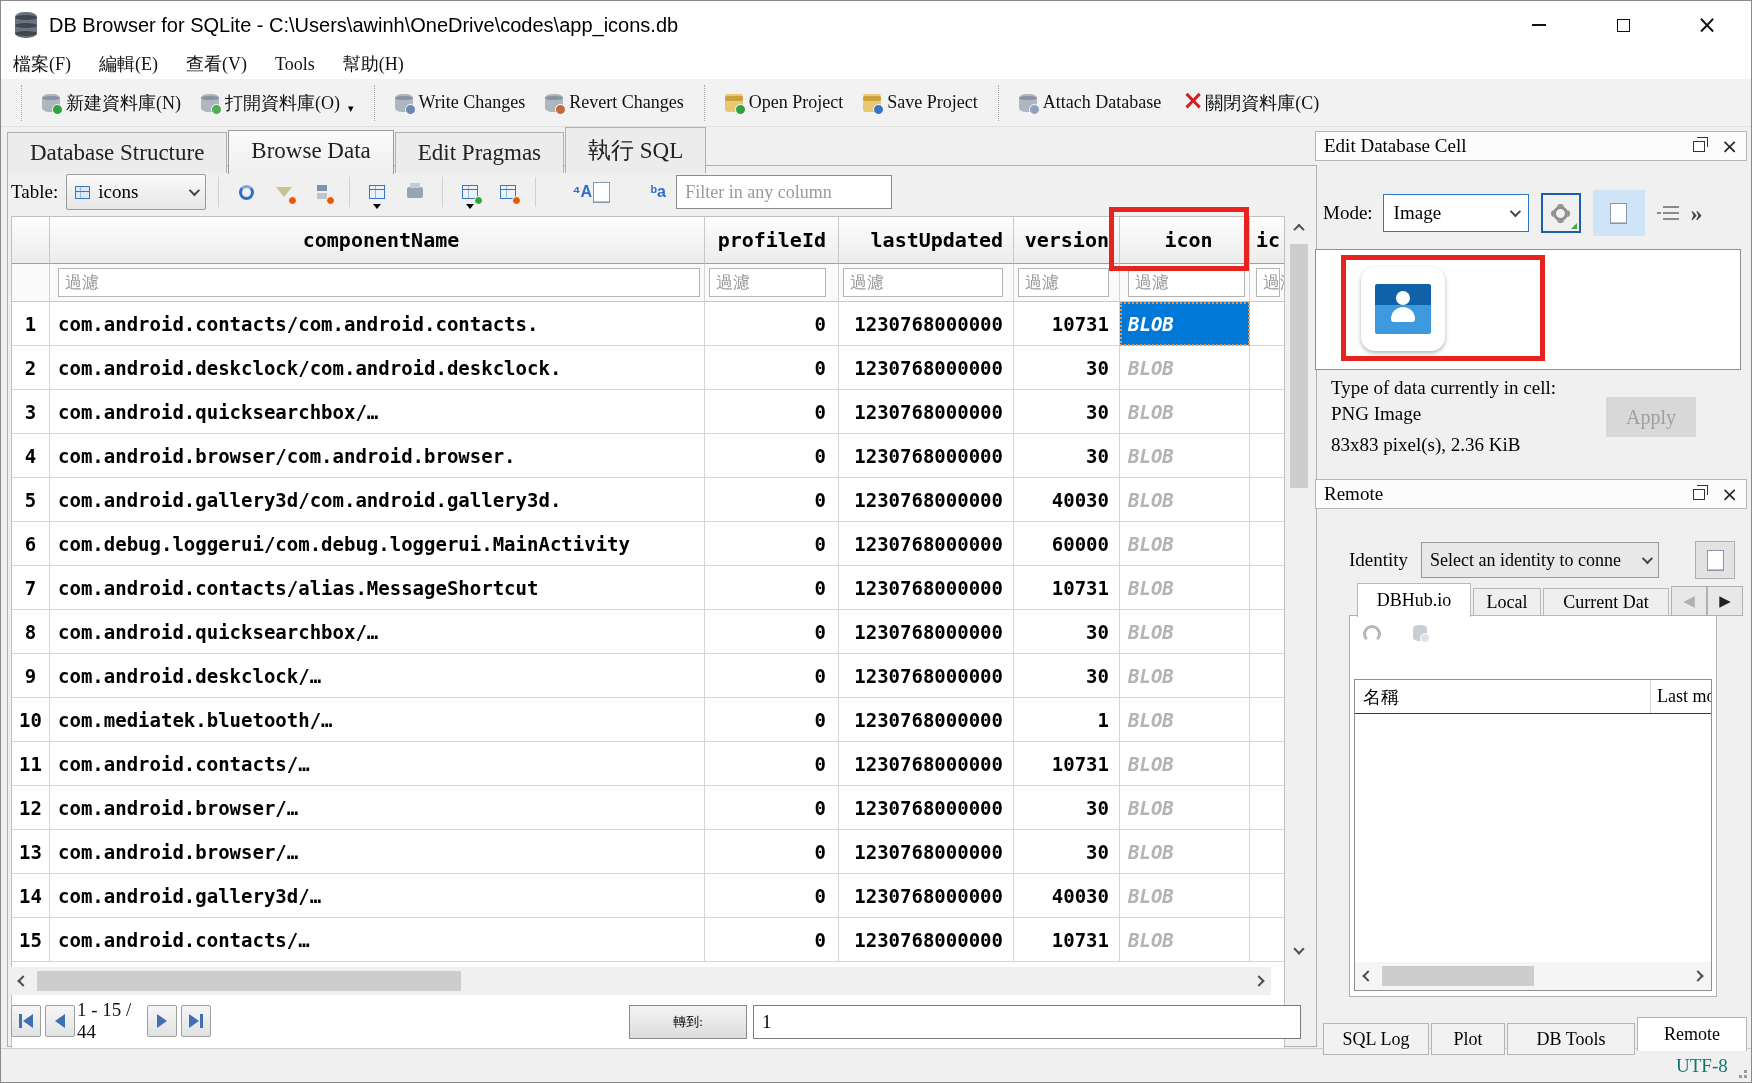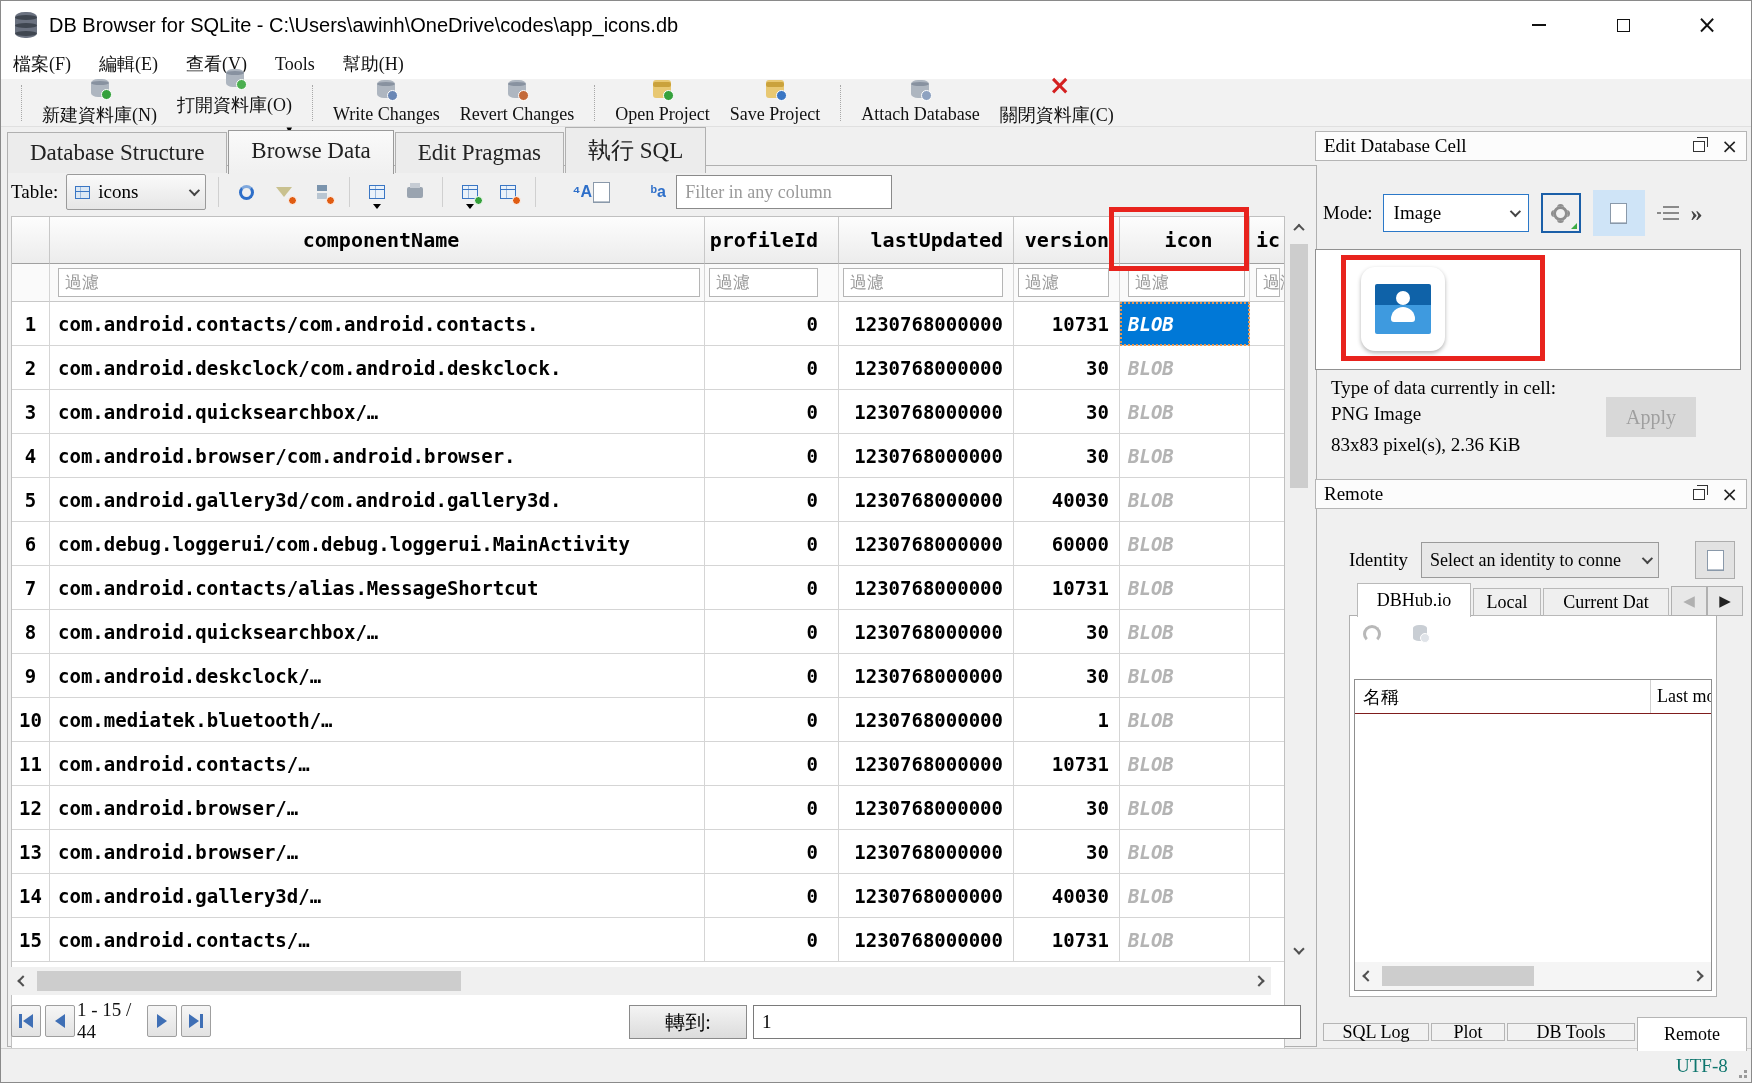--- a/index.html
+++ b/index.html
@@ -20,21 +20,21 @@
   .glyph-max{width:13px;height:13px;border:1.5px solid #111;}
   .glyph-close{font-size:24px;line-height:20px;color:#111;font-family:"DejaVu Sans",sans-serif;}
 
   
   .menubar{position:absolute;left:0;top:48px;width:1752px;height:30px;background:#fff;display:flex;align-items:center;padding-left:12px;gap:28px;font-size:18px;}
   .menu-item{color:#111;}
 
   
   .toolbar{position:absolute;left:0;top:78px;width:1752px;height:48px;background:#f2f2f2;border-bottom:1px solid #e0e0e0;display:flex;align-items:center;padding-left:10px;}
   .tsep{width:1px;height:36px;border-left:1px dotted #a8a8a8;margin:0 10px;}
-  .tbtn{display:flex;align-items:center;gap:6px;padding:7px 10px;font-size:18px;color:#111;border-radius:2px;white-space:nowrap;flex-direction:column;}
+  .tbtn{display:flex;align-items:center;gap:6px;padding:7px 10px;font-size:18px;color:#111;border-radius:2px;white-space:nowrap;}
   .ticon{width:18px;height:18px;position:relative;background:#aeb6c0;border-radius:7px/4px;flex:0 0 auto;}
   .ticon::before{content:"";position:absolute;left:0;top:2px;width:18px;height:4px;background:#8892a0;border-radius:50%;}
   .ticon::after{content:"";position:absolute;right:-3px;bottom:-3px;width:9px;height:9px;border-radius:50%;border:1px solid #fff;}
   .tbtn[data-icon="db-new"] .ticon::after{background:#35a13c;}
   .tbtn[data-icon="db-open"] .ticon::after{background:#4caf50;}
   .tbtn[data-icon="db-write"] .ticon::after{background:#6a87b5;}
   .tbtn[data-icon="db-revert"] .ticon::after{background:#c46a3a;}
   .tbtn[data-icon="project-open"] .ticon{background:#e8c872;border-radius:3px;}
   .tbtn[data-icon="project-open"] .ticon::before{background:#caa23c;height:5px;border-radius:2px;}
   .tbtn[data-icon="project-open"] .ticon::after{background:#35a13c;}
@@ -89,21 +89,21 @@
   .gh{display:flex;height:47px;font-family:"DejaVu Sans Mono",monospace;font-weight:bold;font-size:20px;}
   .ghc{border-right:1px solid #c8c8c8;border-bottom:1px solid #a0a0a0;background:linear-gradient(#fdfdfd,#ececec);
        display:flex;align-items:center;justify-content:center;overflow:hidden;white-space:nowrap;}
   .gfr{display:flex;height:38px;background:#fafafa;}
   .gfc{border-right:1px solid #d5d5d5;border-bottom:1px solid #c8c8c8;padding:4px;overflow:hidden;}
   .gfc .fin{width:100%;height:100%;border:1px solid #b5b5b5;background:#fff;color:#9a9a9a;font-size:17px;display:flex;align-items:center;padding-left:6px;white-space:nowrap;}
   .gc{border-right:1px solid #d5d5d5;border-bottom:1px solid #d5d5d5;font-family:"DejaVu Sans Mono",monospace;
       font-weight:bold;font-size:19px;display:flex;align-items:center;white-space:nowrap;overflow:hidden;color:#000;}
   .c-num{width:38px;flex:0 0 auto;justify-content:center;}
   .c-comp{width:655px;flex:0 0 auto;padding-left:8px;}
-  .c-prof{width:134px;flex:0 0 auto;justify-content:flex-end;padding-right:20px;}
+  .c-prof{width:134px;flex:0 0 auto;justify-content:flex-end;padding-right:12px;}
   .c-upd{width:175px;flex:0 0 auto;justify-content:flex-end;padding-right:10px;}
   .c-ver{width:106px;flex:0 0 auto;justify-content:flex-end;padding-right:10px;}
   .c-icon{width:130px;flex:0 0 auto;padding-left:8px;}
   .c-part{width:34px;flex:0 0 auto;border-right:none;padding-left:6px;}
   .gc.c-icon{font-style:italic;color:#b4b4b4;}
   .gc.c-icon[data-state="selected"]{background:#0078d7;color:#fff;outline:2px dotted #e6954f;outline-offset:-2px;}
   .redbox{position:absolute;border:5px solid #e8231d;z-index:5;}
 
   
   .vscroll{position:absolute;left:1286px;top:215px;width:24px;height:745px;background:#f0f0f0;}
@@ -113,21 +113,21 @@
   .sb-chev{width:8px;height:8px;border-right:2px solid #505050;border-bottom:2px solid #505050;}
   .up{transform:rotate(-135deg) translate(-1px,-1px);} .down{transform:rotate(45deg);}
   .left{transform:rotate(135deg);} .right{transform:rotate(-45deg);}
 
   
   .navbtn{position:absolute;top:1004px;width:30px;height:32px;border:1px solid #9f9f9f;background:linear-gradient(#f6f6f6,#e2e2e2);border-radius:2px;display:flex;align-items:center;justify-content:center;gap:1px;}
   .tri{width:0;height:0;border-top:7px solid transparent;border-bottom:7px solid transparent;}
   .tri.r{border-left:10px solid #3f6fb5;} .tri.l{border-right:10px solid #3f6fb5;}
   .nbar{width:3px;height:14px;background:#3f6fb5;}
   .counter{position:absolute;left:76px;top:1004px;width:66px;height:32px;background:#fff;display:flex;align-items:center;justify-content:center;font-size:19px;color:#111;}
-  .gotobtn{position:absolute;left:628px;top:1004px;width:118px;height:34px;border:1px solid #8a8a8a;background:linear-gradient(#f4f4f4,#dcdcdc);display:flex;align-items:center;justify-content:center;font-size:20px;}
+  .gotobtn{position:absolute;left:628px;top:1004px;width:118px;height:34px;border:1px solid #8a8a8a;background:linear-gradient(#f4f4f4,#dcdcdc);display:flex;align-items:center;justify-content:center;font-size:13px;}
   .gotoinput{position:absolute;left:752px;top:1004px;width:548px;height:34px;border:1px solid #7a7a7a;background:#fff;font-family:"Liberation Serif",serif;font-size:19px;padding:0 8px;}
 
   
   .dock-title{position:absolute;left:1314px;width:432px;height:30px;background:#fcfcfc;border:1px solid #b5b5b5;display:flex;align-items:center;padding:0 8px;font-size:19px;color:#000;}
   .dt-icons{margin-left:auto;display:flex;align-items:center;gap:16px;}
   .float-ico{width:12px;height:11px;border:1.5px solid #333;position:relative;background:#fff;}
   .float-ico::before{content:"";position:absolute;left:3px;top:-5px;width:10px;height:9px;border:1.5px solid #333;border-bottom:none;border-left:none;background:transparent;}
   .x-ico{font-size:20px;color:#222;line-height:14px;font-family:"DejaVu Sans",sans-serif;}
 
   .mode-row{position:absolute;left:1322px;top:189px;display:flex;align-items:center;font-size:19px;}
@@ -167,21 +167,21 @@
   .pane{position:absolute;left:1348px;top:614px;width:368px;height:382px;background:#fff;border:1px solid #b0b0b0;}
   .mini-ref{width:18px;height:18px;border:3px solid #b8b8b8;border-radius:50%;border-bottom-color:transparent;}
   .mini-db{width:14px;height:16px;background:#c9ced4;border-radius:6px/3px;position:relative;}
   .mini-db::after{content:"";position:absolute;right:-3px;bottom:-2px;width:8px;height:8px;border-radius:50%;background:#dfe3e8;border:1px solid #fff;}
   .listbox{position:absolute;left:1353px;top:678px;width:358px;height:312px;background:#fff;border:1px solid #8f8f8f;overflow:hidden;}
   .listhdr{display:flex;height:34px;border-bottom:1px solid #7f1d1d;font-size:18px;}
   .lh1{width:296px;border-right:1px solid #d0d0d0;display:flex;align-items:center;padding-left:8px;}
   .lh2{flex:1;display:flex;align-items:center;padding-left:6px;white-space:nowrap;overflow:hidden;}
   .list-hscroll{position:absolute;left:0;bottom:0;width:100%;height:28px;background:#f5f5f5;}
 
-  .btab{position:absolute;top:1022px;height:18px;border:1px solid #b5b5b5;background:#f2f2f2;display:flex;align-items:center;justify-content:center;font-size:18px;z-index:2;}
+  .btab{position:absolute;top:1022px;height:32px;border:1px solid #b5b5b5;background:#f2f2f2;display:flex;align-items:center;justify-content:center;font-size:18px;z-index:2;}
   .btab[data-active="true"]{top:1016px;height:34px;background:#fff;border-bottom:none;z-index:3;}
 
   .statusbar{position:absolute;left:0;top:1047px;width:1752px;height:36px;background:#f0f0f0;border-top:1px solid #cfcfcf;}
   .enc{position:absolute;left:1675px;top:6px;font-size:19px;color:#0f766e;}
   .grip{position:absolute;right:6px;bottom:6px;width:12px;height:12px;
         background:radial-gradient(circle 1.5px,#9a9a9a 1.5px,transparent 2px) 9px 9px/3px 3px no-repeat,
         radial-gradient(circle 1.5px,#9a9a9a 1.5px,transparent 2px) 9px 4px/3px 3px no-repeat,
         radial-gradient(circle 1.5px,#9a9a9a 1.5px,transparent 2px) 4px 9px/3px 3px no-repeat;}
 </style>
 </head>

